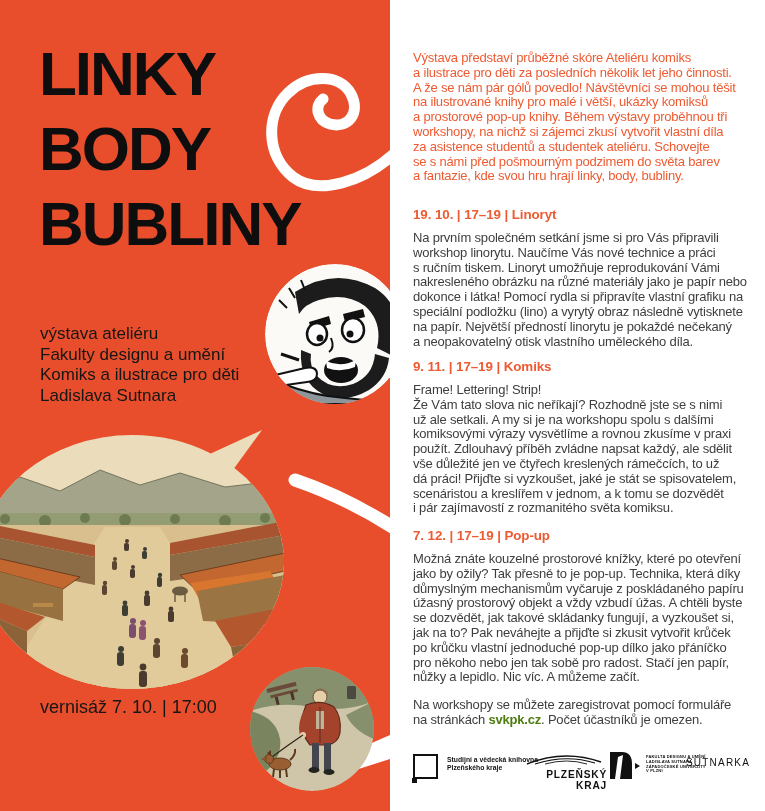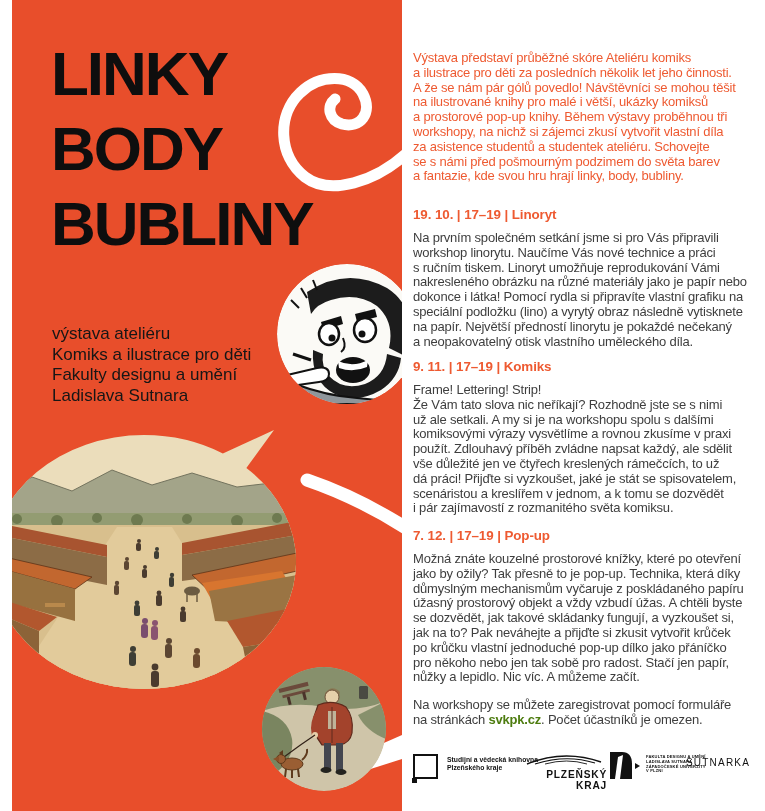--- a/index.html
+++ b/index.html
@@ -1,20 +1,20 @@
 <!DOCTYPE html>
 <html lang="cs"><head>
 <meta charset="utf-8">
 <style>
   html,body{margin:0;padding:0;background:#ffffff;}
   body{width:765px;height:811px;position:relative;overflow:hidden;
        font-family:"Liberation Sans","DejaVu Sans",sans-serif;}
 
   
-  .left-panel{position:absolute;left:12px;top:0;width:390px;height:811px;
+  .left-panel{position:absolute;left:0;top:0;width:390px;height:811px;
               background:#E84E2B;overflow:hidden;}
   .decor-svg{position:absolute;left:0;top:0;}
   .title{position:absolute;left:39px;top:36px;color:#0E0E0E;
          font-weight:bold;font-size:62px;line-height:75px;letter-spacing:-2px;}
   .subtitle{position:absolute;left:40px;top:324px;color:#161616;
             font-size:17px;line-height:20.6px;}
   .event-info{position:absolute;left:40px;top:697px;color:#161616;
               font-size:18px;line-height:21.8px;}
   .event-info .strong{font-weight:bold;font-size:19px;}
 
@@ -242,26 +242,27 @@
   </svg>
 
   <div class="title">
     <div>LINKY</div>
     <div>BODY</div>
     <div>BUBLINY</div>
   </div>
 
   <div class="subtitle">
     <div>výstava ateliéru</div>
+    <div>Fakulty designu a umění</div>
     <div>Komiks a ilustrace pro děti</div>
-    <div>Fakulty designu a umění</div>
     <div>Ladislava Sutnara</div>
   </div>
 
   <div class="event-info">
+    <div>vernisáž 7. 10. | 17:00</div>
   </div>
 </div>
 
 <p class="intro">Výstava představí průběžné skóre Ateliéru komiks
 a ilustrace pro děti za posledních několik let jeho činnosti.
 A že se nám pár gólů povedlo! Návštěvníci se mohou těšit
 na ilustrované knihy pro malé i větší, ukázky komiksů
 a prostorové pop-up knihy. Během výstavy proběhnou tři
 workshopy, na nichž si zájemci zkusí vytvořit vlastní díla
 za asistence studentů a studentek ateliéru. Schovejte

